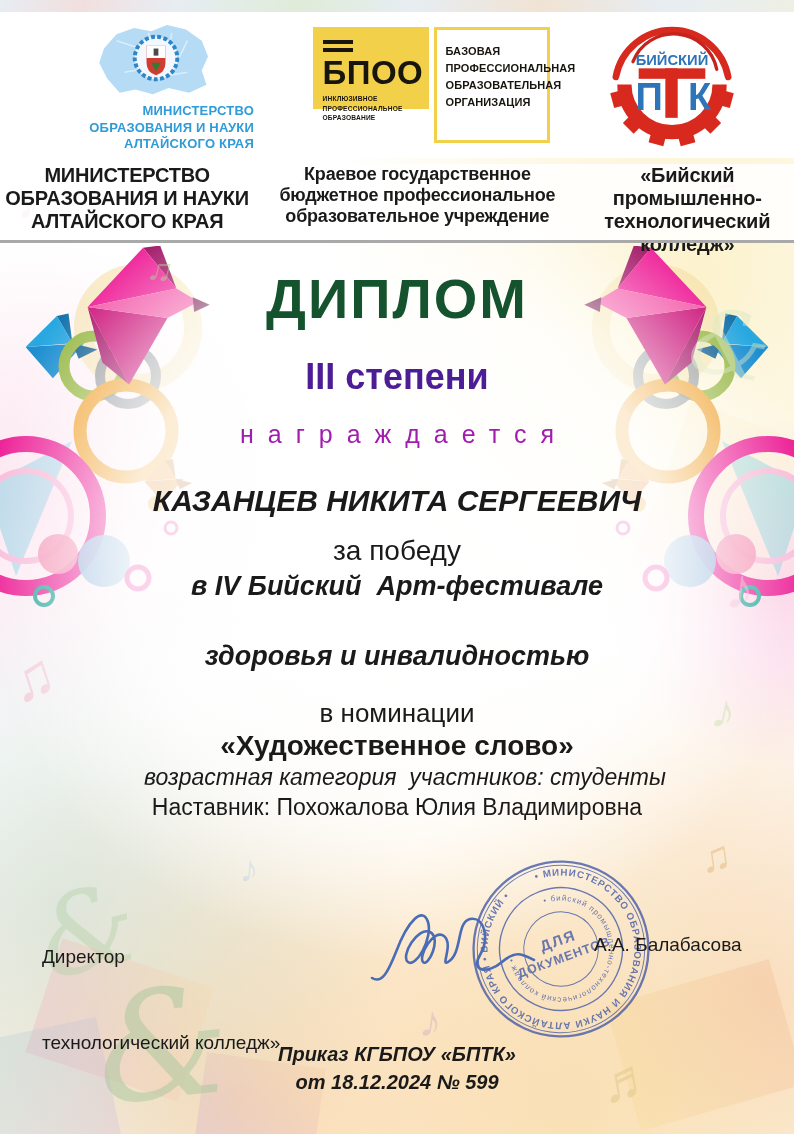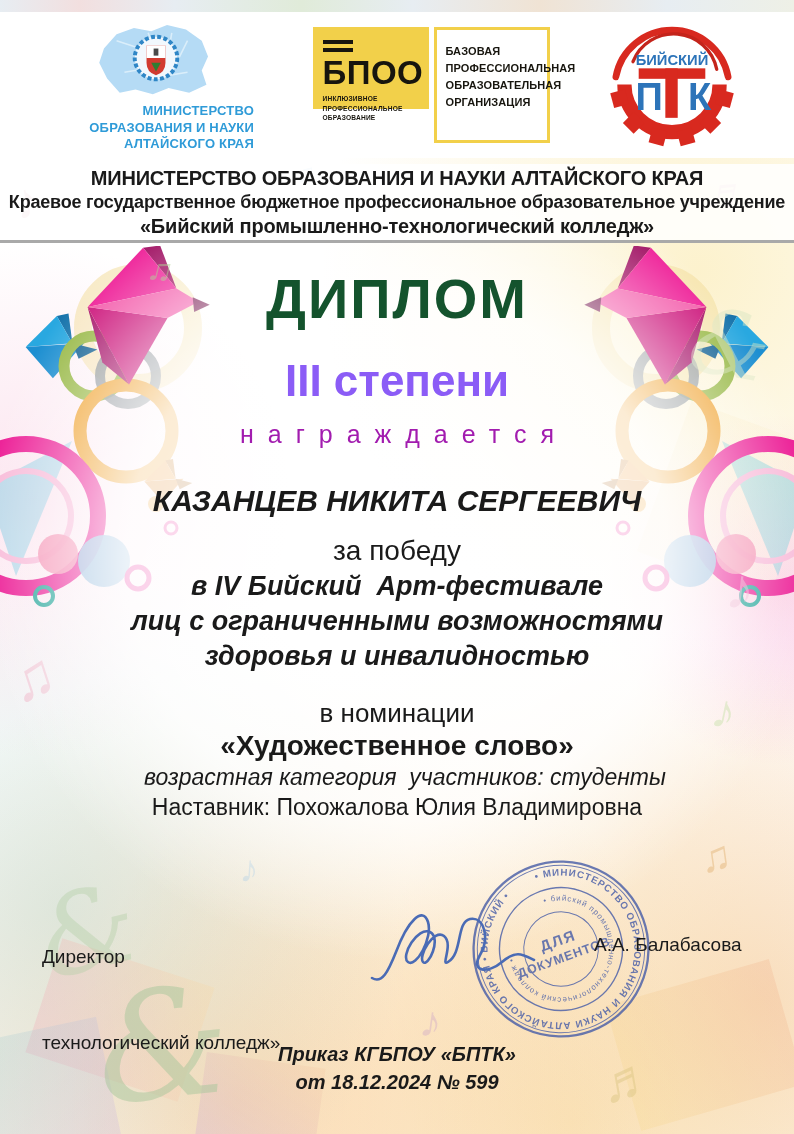--- a/index.html
+++ b/index.html
@@ -27,41 +27,41 @@
   .cluster{position:absolute;z-index:1;top:246px;width:232px;height:432px;}
   .cluster.left{left:-14px;}
   .cluster.right{right:-14px;transform:scaleX(-1);}
   
   .top-strip{position:absolute;z-index:3;top:0;left:0;right:0;height:12px;background:
      linear-gradient(90deg,#e7edf2 0%,#f2dfdf 10%,#e7edf2 22%,#e0ebd9 38%,
      #e7edf2 52%,#f0e3d4 68%,#e7edf2 84%,#eef0e6 100%);}
   .logo-band{position:absolute;z-index:3;top:12px;left:0;right:0;height:146px;background:#fff;
      display:flex;align-items:center;justify-content:space-between;padding:0 58px;box-sizing:border-box;}
   .header-band{position:absolute;z-index:3;top:164px;left:0;right:0;height:76px;
-     background:rgba(255,255,255,.85);display:flex;flex-direction:column;justify-content:center;gap:2px;}
+     background:rgba(255,255,255,.85);display:flex;flex-direction:row;justify-content:center;gap:2px;}
   .header-band div{text-align:center;font-weight:bold;letter-spacing:-0.2px;white-space:pre-wrap;}
   .h-l1{font-size:20px;}
   .h-l2{font-size:18px;}
   .h-l3{font-size:20px;}
   .gray-rule{position:absolute;z-index:3;top:240px;left:0;right:0;height:3px;background:#a9a9a9;}
   
   .ministry{width:196px;text-align:center;}
   .ministry .mtxt{font-size:13px;font-weight:bold;color:#2f9bd8;line-height:1.3;letter-spacing:.2px;text-align:right;}
   
   .bpoo{display:flex;gap:5px;}
   .bpoo-left{width:116px;height:82px;background:#f2d04a;box-sizing:border-box;padding:13px 10px;}
   .bpoo-bar{width:30px;height:4px;background:#17150e;margin-bottom:4px;}
   .bpoo-abbr{font-size:33px;font-weight:800;letter-spacing:.5px;line-height:1;margin:3px 0 5px;color:#17150e;}
   .bpoo-sub{font-size:6.6px;font-weight:bold;color:#17150e;line-height:1.45;letter-spacing:.2px;}
   .bpoo-right{width:116px;height:116px;background:#fff;border:3px solid #f2d04a;box-sizing:border-box;
      padding:13px 9px;font-size:11px;font-weight:800;line-height:1.55;letter-spacing:.1px;color:#17150e;}
   
   .cline{position:absolute;z-index:4;left:0;right:0;text-align:center;white-space:pre-wrap;}
   .t-diploma{top:266px;font-size:56px;font-weight:800;letter-spacing:2px;color:#14532d;}
-  .t-degree{top:356px;font-size:44px;font-weight:800;color:#8b5cf6;}
+  .t-degree{top:356px;font-size:36px;font-weight:800;color:#4c1d95;}
   .t-awarded{top:420px;font-size:25px;letter-spacing:14px;padding-left:14px;color:#a21caf;}
   .t-name{top:484px;font-size:30px;font-weight:bold;font-style:italic;}
   .t-inst{top:508px;font-size:20px;font-weight:bold;font-style:italic;}
   .t-for{top:535px;font-size:28px;}
   .t-ev1{top:571px;font-size:27px;font-weight:bold;font-style:italic;}
   .t-ev2{top:606px;font-size:27px;font-weight:bold;font-style:italic;}
   .t-ev3{top:641px;font-size:27px;font-weight:bold;font-style:italic;}
   .t-nomintro{top:698px;font-size:26px;}
   .t-nomname{top:730px;font-size:28px;font-weight:bold;}
   .t-cat{top:764px;font-size:23px;font-style:italic;margin-left:16px;}
@@ -242,21 +242,20 @@
     <div class="h-l3">«Бийский промышленно-технологический колледж»</div>
   </div>
   <div class="gray-rule"></div>
 
   <div class="cline t-diploma">ДИПЛОМ</div>
   <div class="cline t-degree">III степени</div>
   <div class="cline t-awarded">награждается</div>
   <div class="cline t-name">КАЗАНЦЕВ НИКИТА СЕРГЕЕВИЧ</div>
   <div class="cline t-for">за победу</div>
   <div class="cline t-ev1">в IV Бийский  Арт-фестивале</div>
-  <div class="cline t-ev2">лиц с ограниченными возможностями</div>
   <div class="cline t-ev3">здоровья и инвалидностью</div>
   <div class="cline t-nomintro">в номинации</div>
   <div class="cline t-nomname">«Художественное слово»</div>
   <div class="cline t-cat">возрастная категория  участников: студенты</div>
   <div class="cline t-mentor">Наставник: Похожалова Юлия Владимировна</div>
 
   <div class="director">
     <div>Директор</div>
     <div>технологический колледж»</div>
   </div>

